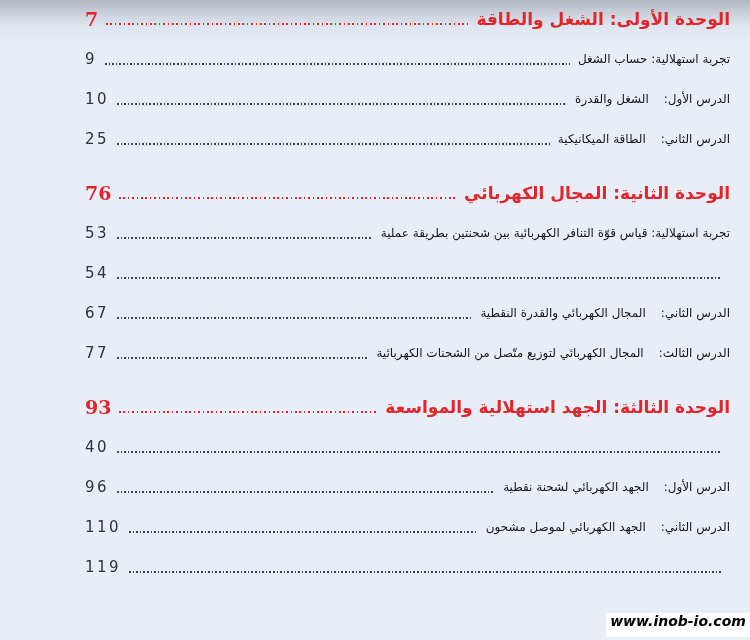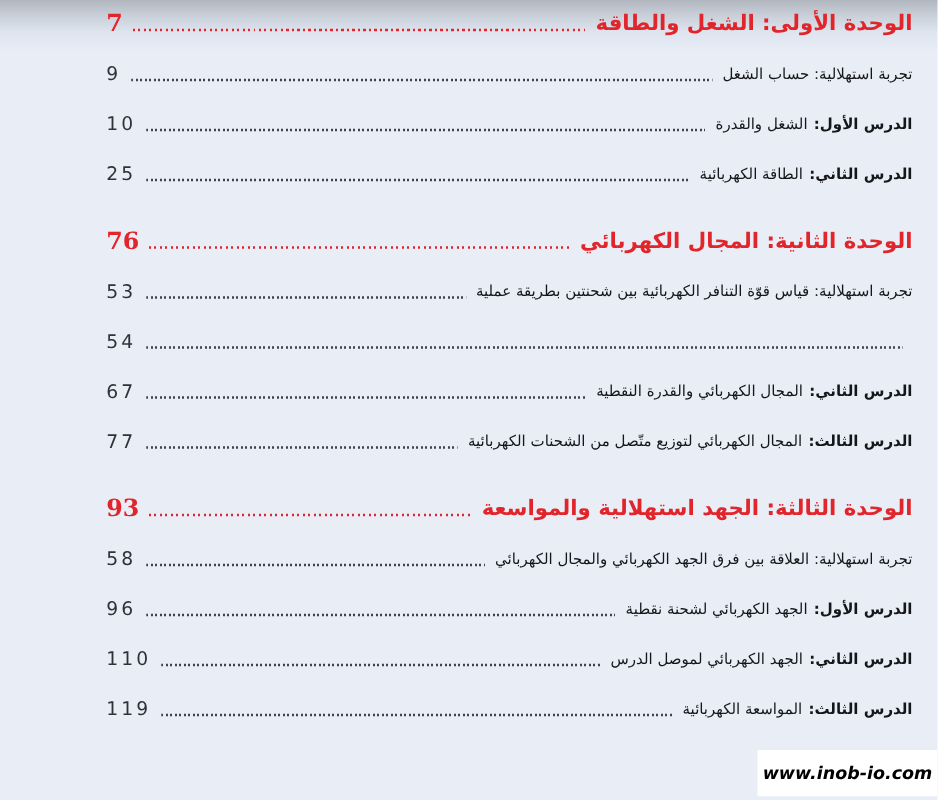--- a/index.html
+++ b/index.html
@@ -50,36 +50,36 @@
     font-weight: bold;
     font-size: 19px;
     direction: ltr;
     line-height: 22px;
   }
   .item-title {
     color: #15161a;
     font-size: 12px;
     line-height: 22px;
   }
-  .item-label { font-weight: bold; }
-  .item-text  { margin-right: 5px; }
+  .item-label { font-weight: normal; }
+  .item-text  { margin-right: 15px; }
   .item-page {
     color: #2f3338;
     font-size: 15px;
     letter-spacing: 2.5px;
     direction: ltr;
     line-height: 22px;
   }
   .watermark {
     position: absolute;
     right: 0; bottom: 3px;
-    width: 144px; height: 37px;
+    width: 144px; height: 24px;
     background: #ffffff;
     display: flex;
-    align-items: center;
+    align-items: flex-start;
     justify-content: center;
     direction: ltr;
   }
   .watermark span {
     font-family: "DejaVu Sans", sans-serif;
     font-style: italic;
     font-weight: bold;
     font-size: 14px;
     color: #000000;
   }
@@ -99,21 +99,21 @@
       <span class="item-title">تجربة استهلالية: حساب الشغل</span>
       <span class="leader leader-gray"></span>
       <span class="item-page">9</span>
     </div>
     <div class="row">
       <span class="item-title"><span class="item-label">الدرس الأول:</span><span class="item-text">الشغل والقدرة</span></span>
       <span class="leader leader-gray"></span>
       <span class="item-page">10</span>
     </div>
     <div class="row">
-      <span class="item-title"><span class="item-label">الدرس الثاني:</span><span class="item-text">الطاقة الكهربائية</span></span>
+      <span class="item-title"><span class="item-label">الدرس الثاني:</span><span class="item-text">الطاقة الميكانيكية</span></span>
       <span class="leader leader-gray"></span>
       <span class="item-page">25</span>
     </div>
   </section>
 
   <section class="unit-section">
     <div class="row">
       <span class="unit-title">الوحدة الثانية: المجال الكهربائي</span>
       <span class="leader leader-red"></span>
       <span class="unit-page">76</span>
@@ -139,36 +139,34 @@
     </div>
   </section>
 
   <section class="unit-section">
     <div class="row">
       <span class="unit-title">الوحدة الثالثة: الجهد استهلالية والمواسعة</span>
       <span class="leader leader-red"></span>
       <span class="unit-page">93</span>
     </div>
     <div class="row">
-      <span class="item-title">تجربة استهلالية: العلاقة بين فرق الجهد الكهربائي والمجال الكهربائي</span>
       <span class="leader leader-gray"></span>
-      <span class="item-page">58</span>
+      <span class="item-page">40</span>
     </div>
     <div class="row">
       <span class="item-title"><span class="item-label">الدرس الأول:</span><span class="item-text">الجهد الكهربائي لشحنة نقطية</span></span>
       <span class="leader leader-gray"></span>
       <span class="item-page">96</span>
     </div>
     <div class="row">
-      <span class="item-title"><span class="item-label">الدرس الثاني:</span><span class="item-text">الجهد الكهربائي لموصل الدرس</span></span>
+      <span class="item-title"><span class="item-label">الدرس الثاني:</span><span class="item-text">الجهد الكهربائي لموصل مشحون</span></span>
       <span class="leader leader-gray"></span>
       <span class="item-page">110</span>
     </div>
     <div class="row">
-      <span class="item-title"><span class="item-label">الدرس الثالث:</span><span class="item-text">المواسعة الكهربائية</span></span>
       <span class="leader leader-gray"></span>
       <span class="item-page">119</span>
     </div>
   </section>
 
 </div>
 
 <div class="watermark">
   <span>www.inob-io.com</span>
 </div>

